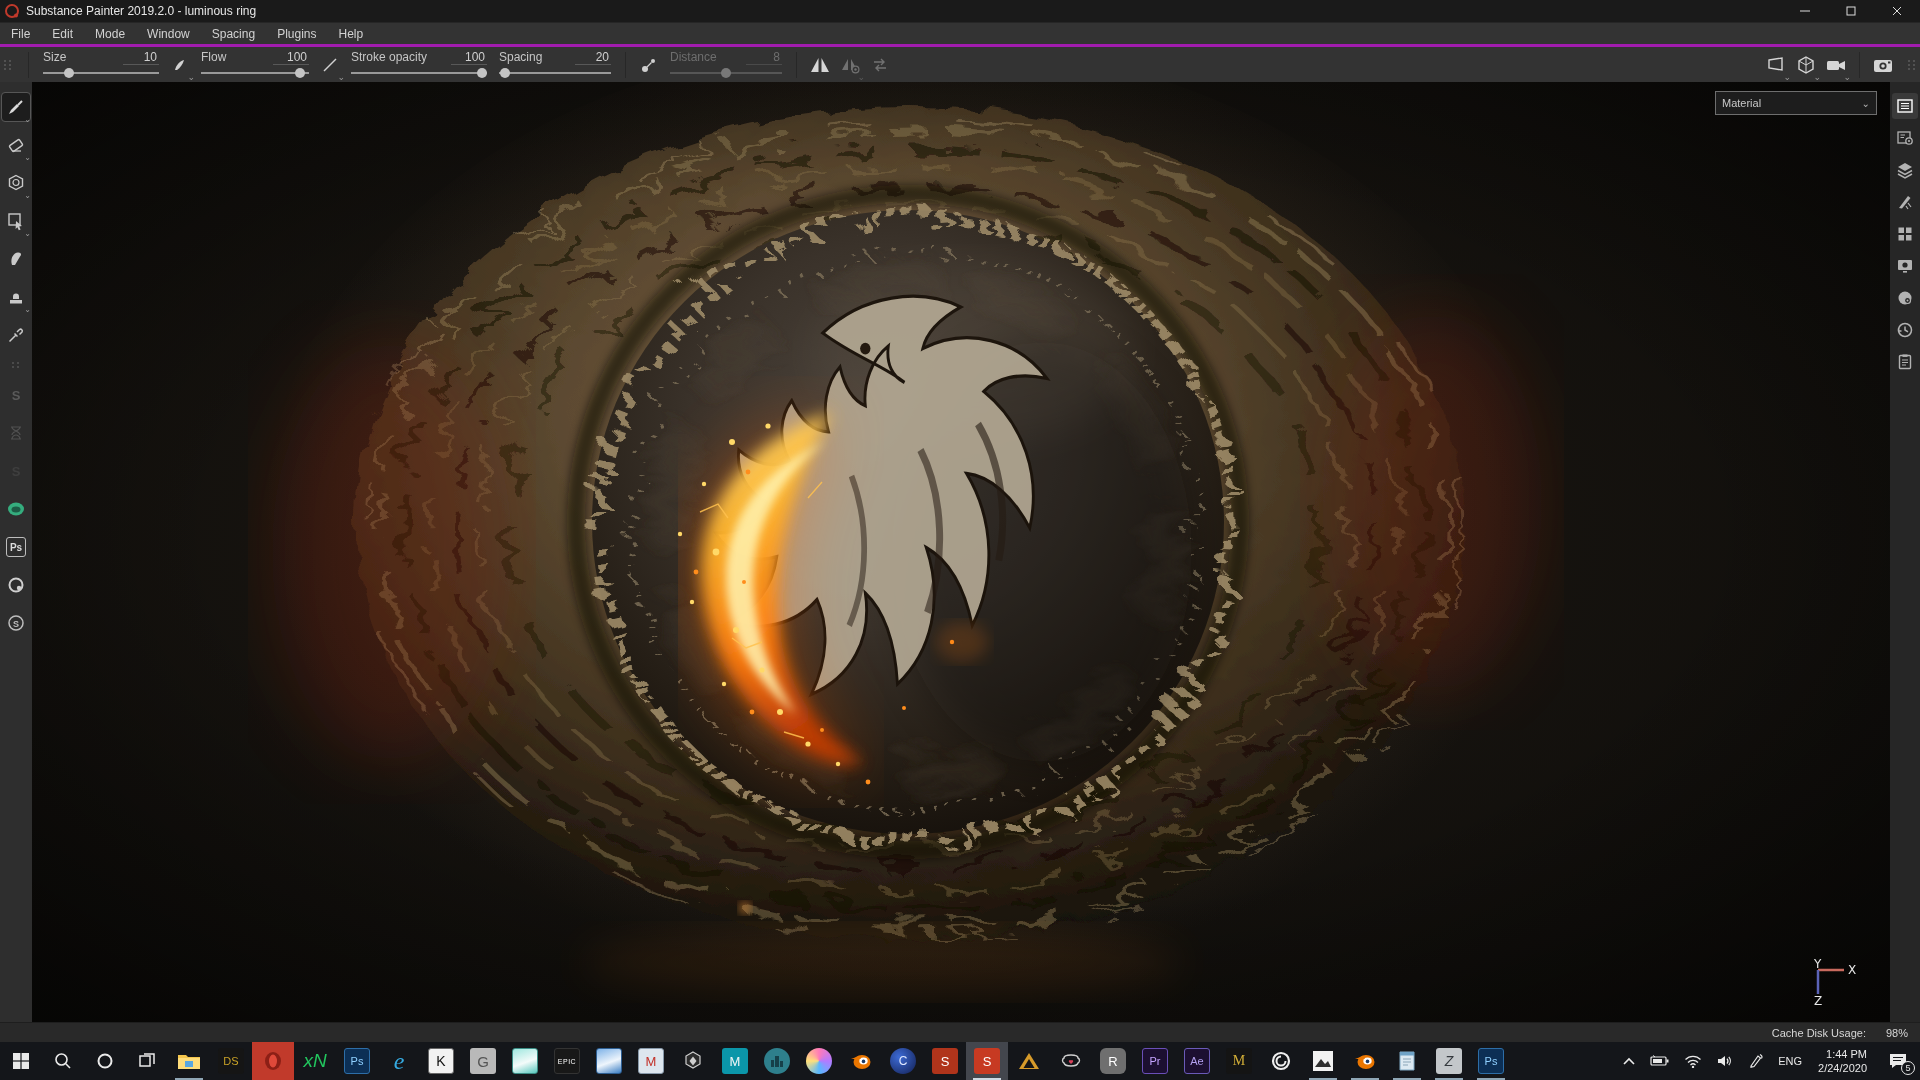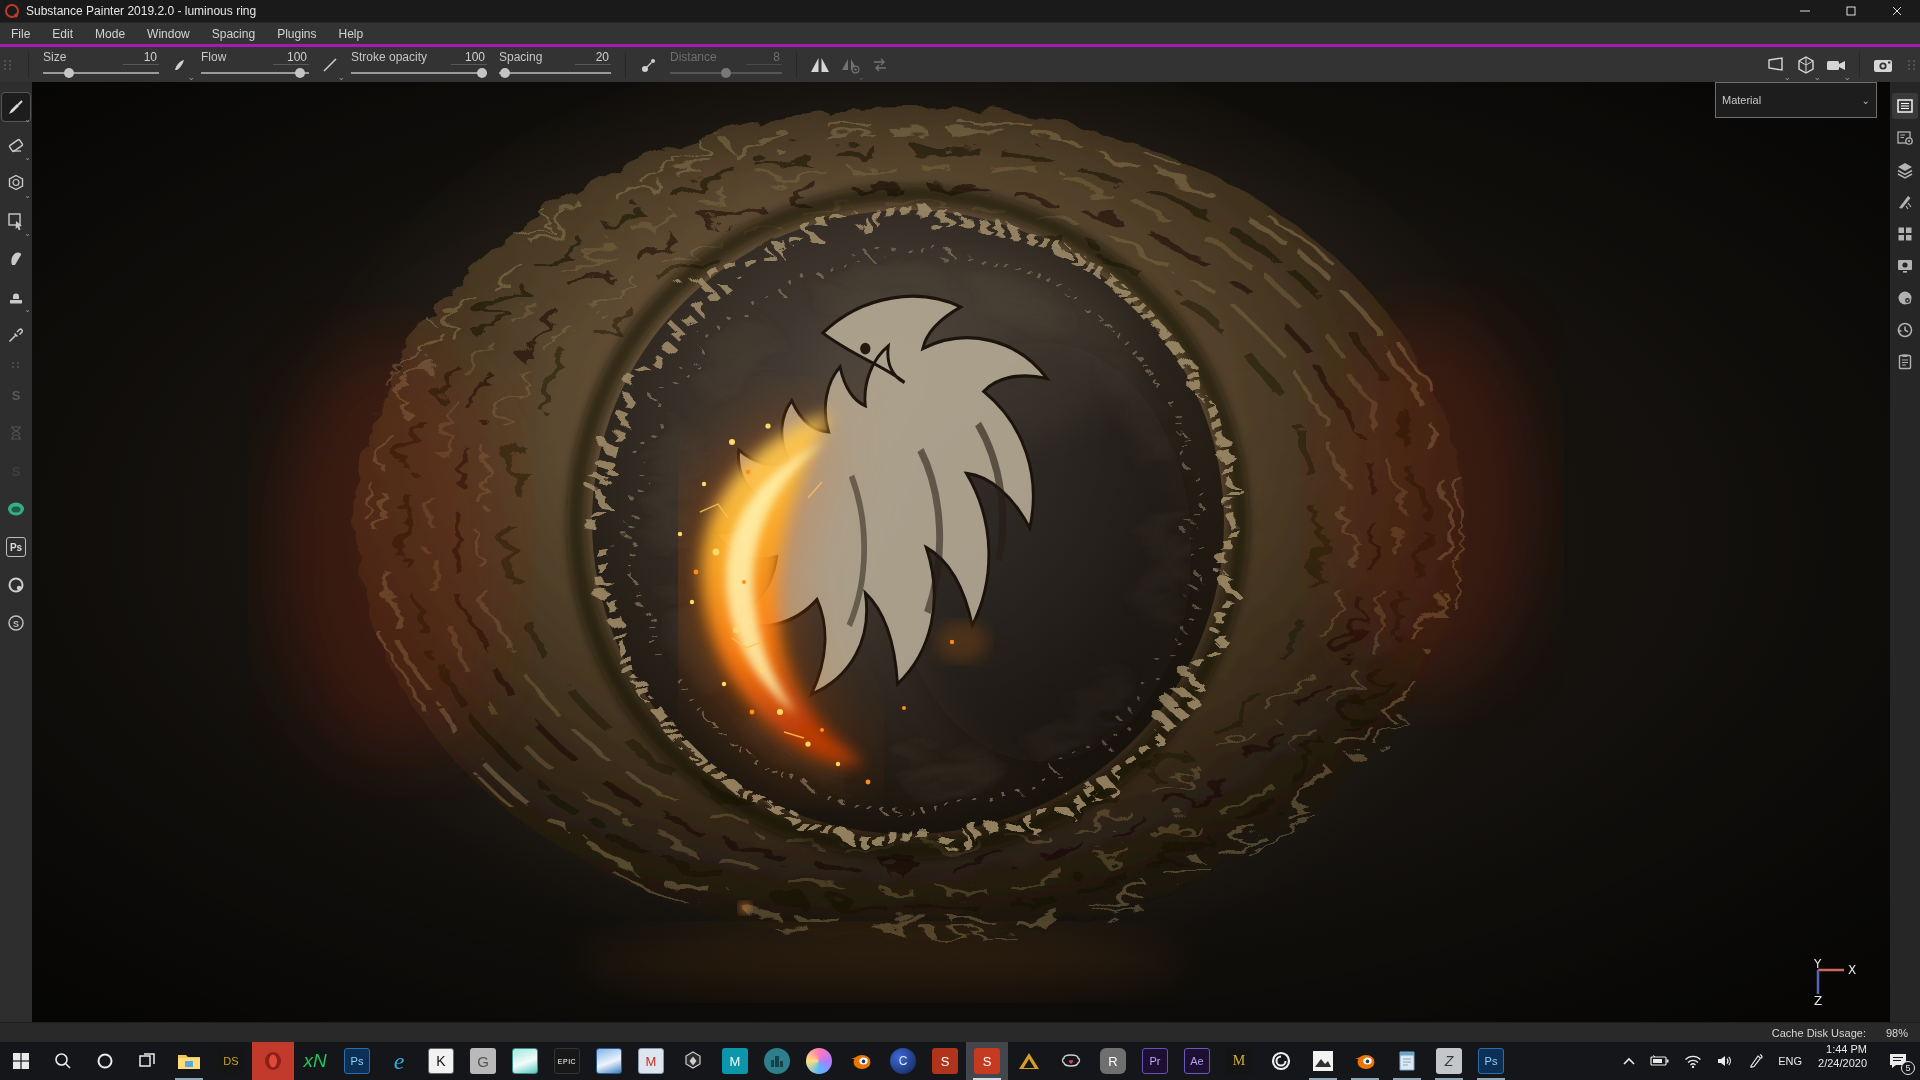--- a/index.html
+++ b/index.html
@@ -44,21 +44,21 @@
 .tool.selected{background:#1d1d1d;outline:1px solid #565656}
 .tool .chev{position:absolute;right:-1px;bottom:-3px;font-size:8px;color:#9a9a9a}
 .dock-sep{display:grid;grid-template-columns:repeat(2,3px);grid-gap:2px;margin:8px 0}
 .dock-sep i{width:2px;height:2px;background:#555;border-radius:50%}
 .badge-s{font-weight:bold;font-size:13px;color:#5a5a5a}
 .ps-badge{width:20px;height:20px;border:1px solid #bdbdbd;border-radius:3px;color:#dcdcdc;font-size:10px;font-weight:bold;display:flex;align-items:center;justify-content:center}
 
 .viewport{position:relative;flex:1;background:radial-gradient(ellipse at 47% 48%, #221e1a 0%, #16130f 42%, #0b0a08 100%);overflow:hidden}
 .viewport svg.scene{position:absolute;inset:0}
 
-.material-dd{position:absolute;top:0;right:13px;width:162px;height:36px;background:#1d1d1d;border:1px solid #6e6e6e;color:#c8c8c8;font-size:11px;display:flex;align-items:center;padding:0 6px}
+.material-dd{position:absolute;top:9px;right:13px;width:162px;height:24px;background:#1d1d1d;border:1px solid #6e6e6e;color:#c8c8c8;font-size:11px;display:flex;align-items:center;padding:0 6px}
 .material-dd .dd-chev{margin-left:auto;color:#b5b5b5;font-size:10px}
 .axis-gizmo{position:absolute;right:30px;bottom:16px;width:56px;height:50px}
 .axis-gizmo text{fill:#e8e8e8;font-size:12px;font-family:"DejaVu Sans",sans-serif}
 
 .right-dock{width:30px;background:#262626;display:flex;flex-direction:column;align-items:center;padding-top:8px}
 .panel-btn{width:26px;height:26px;margin:3px 0;display:flex;align-items:center;justify-content:center;border-radius:3px;color:#b2b2b2}
 .panel-btn.selected{color:#ffffff;background:#3a3a3a}
 
 
 .statusbar{height:20px;background:#292929;border-top:1px solid #1e1e1e;display:flex;align-items:center;font-size:11px;padding:0 6px}
@@ -89,21 +89,21 @@
 .t-ae{background:#1c0f31;color:#b3a0f0;border:1px solid #6a5ab8;font-size:11px}
 .t-gm{background:#141414;color:#d4af37;font-size:14px;font-family:"Liberation Serif",serif}
 .t-zb{background:#c3c7ca;color:#34393e;font-size:14px;font-style:italic}
 .t-c4d{background:radial-gradient(circle at 35% 35%, #3d6bd6, #121f52);color:#dfe8ff;border-radius:50%;font-size:12px}
 .t-miku{background:linear-gradient(160deg,#9fe7df 0%,#f4fbfa 55%,#58c8be 100%);border:1px solid #3b8d85}
 .t-miku2{background:linear-gradient(160deg,#7fb3e8 0%,#eef5fc 55%,#3d7fc4 100%);border:1px solid #2d5e92}
 .t-city{background:#2e7f8c;border-radius:50%}
 .t-sphere{background:conic-gradient(#ff7ab8,#b37aff,#57b8ff,#ffe07a,#ff7ab8);border-radius:50%}
 .tray{margin-left:auto;display:flex;align-items:stretch}
 .tray-cell{display:flex;align-items:center;justify-content:center;padding:0 7px;font-size:11px}
-.tray-clock{display:flex;flex-direction:column;align-items:flex-end;font-size:11px;line-height:14px;padding:0 9px}
+.tray-clock{display:flex;flex-direction:column;justify-content:center;align-items:flex-end;font-size:11px;line-height:14px;padding:0 9px}
 .notif{position:relative;width:44px;display:flex;align-items:center;justify-content:center}
 .notif .count{position:absolute;right:5px;bottom:5px;width:14px;height:14px;border:1px solid #e8e8e8;border-radius:50%;background:#14161a;font-size:9px;display:flex;align-items:center;justify-content:center}
 svg.ic{display:block}
 </style>
 </head>
 <body>
 
 <div class="app">
 
   <div class="titlebar">

